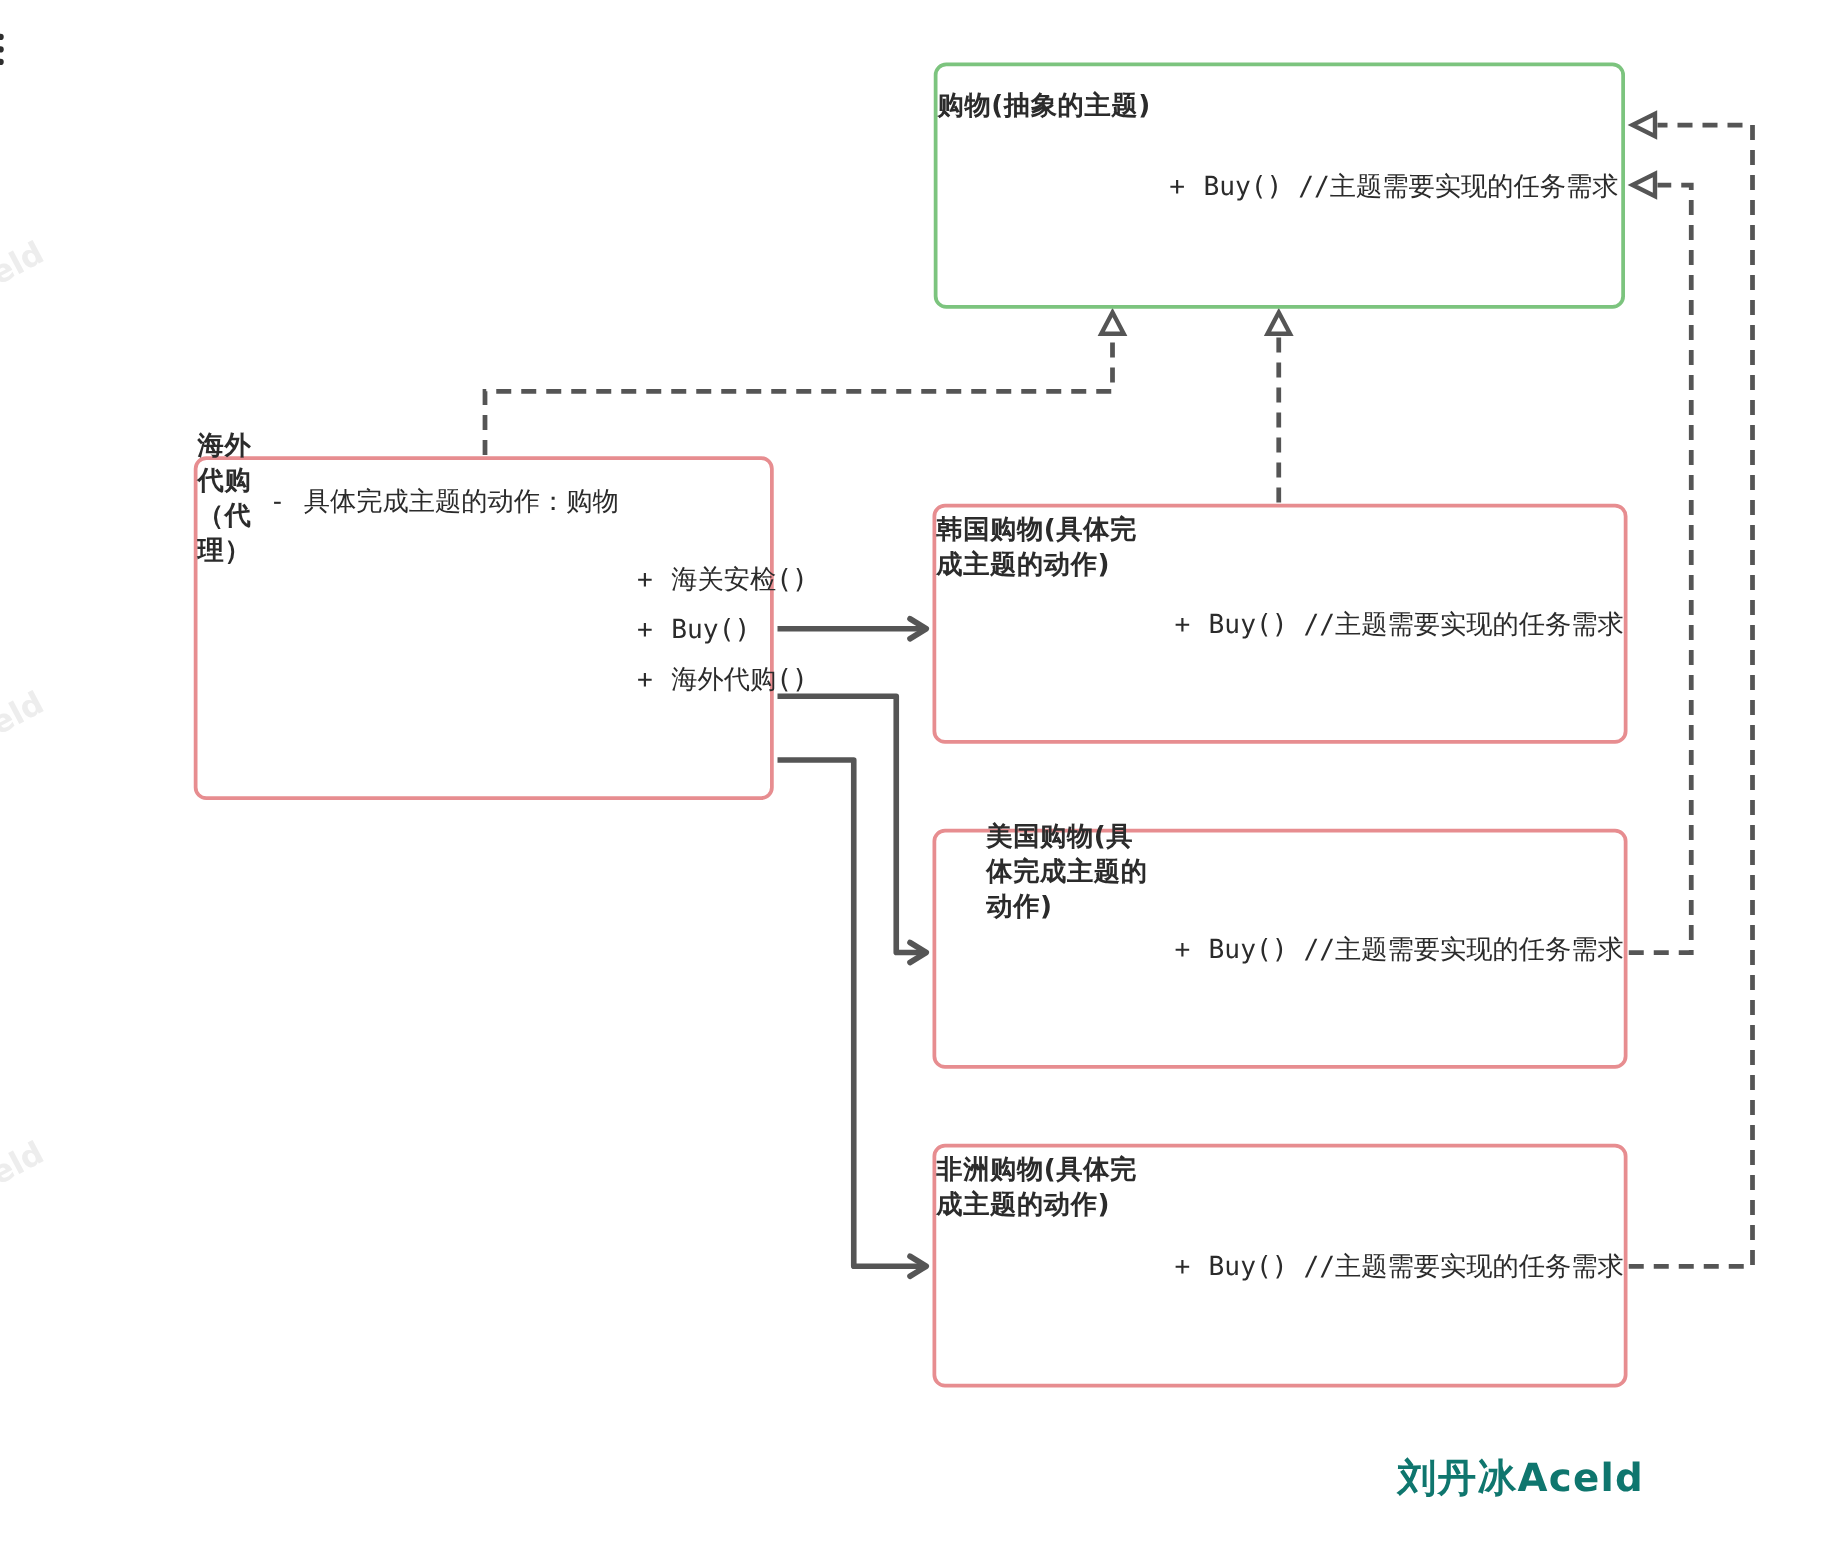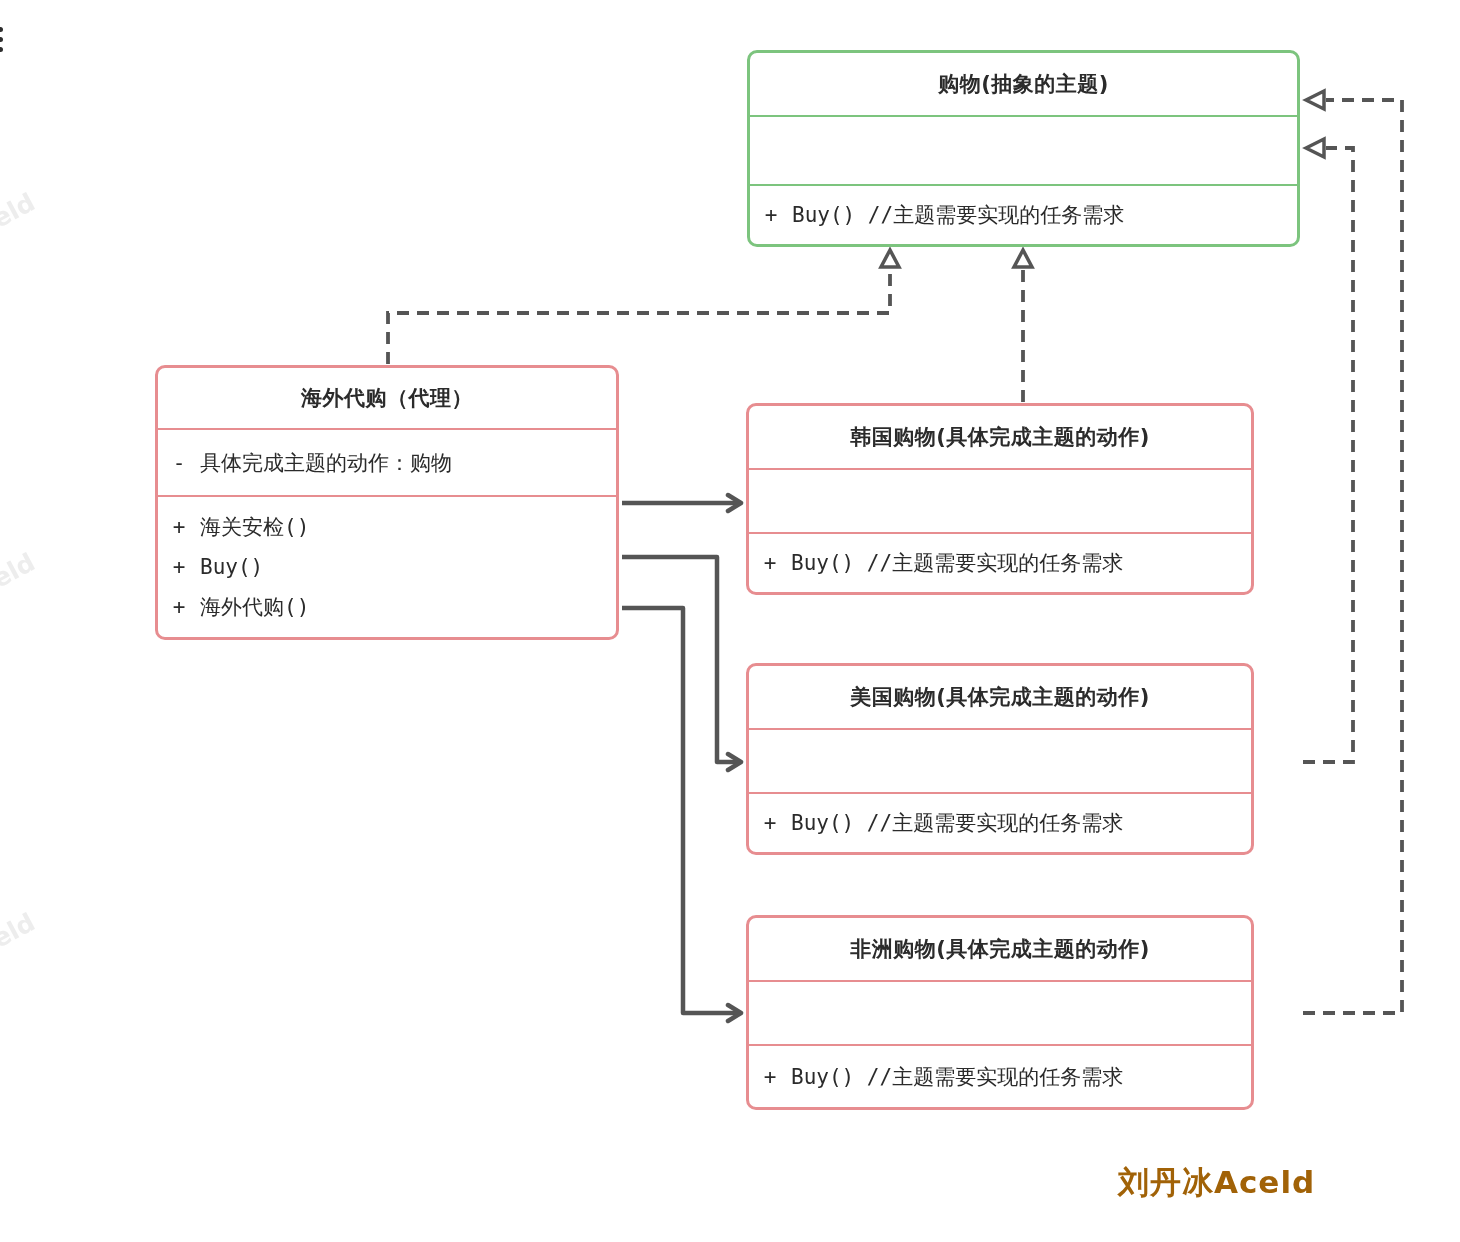--- a/index.html
+++ b/index.html
@@ -14,21 +14,21 @@
     position:relative;
     width:1460px;height:1242px;
     background:#ffffff;
     overflow:hidden;
     font-family:"DejaVu Sans","Liberation Sans",sans-serif;
     color:var(--text);
   }
   
   .uml-class{
     position:absolute;
-    display:flex;flex-direction:column;
+    display:flex;flex-direction:row;
     background:#fff;
     border-radius:10px;
     border:3px solid var(--pink);
   }
   .uml-class.green{border-color:var(--green);}
   .uml-title{
     display:flex;align-items:center;justify-content:center;
     font-weight:bold;font-size:21px;
     letter-spacing:.5px;
   }
@@ -46,23 +46,23 @@
   .uml-methods-list .uml-row{height:40px;}
   
   #box-abstract{left:747px;top:50px;width:553px;height:197px;}
   #box-abstract .uml-title{height:62px;}
   #box-abstract .mid{height:67px;}
   #box-abstract .bottom{flex:1;}
   #box-proxy{left:155px;top:365px;width:464px;height:275px;}
   #box-proxy .uml-title{height:60px;}
   #box-proxy .attr{height:65px;}
   #box-proxy .uml-methods-list{flex:1;justify-content:center;}
-  .concrete{left:746px;width:508px;height:192px;}
+  .concrete{left:746px;width:556px;height:192px;}
   #box-korea{top:403px;}
-  #box-usa{top:663px;}
+  #box-usa{top:663px;padding-left:40px;}
   #box-africa{top:915px;height:195px;justify-content:center;}
   .concrete .uml-title{height:62px;}
   .concrete .mid{height:62px;}
   .concrete .bottom{flex:1;}
   
   svg.wires{position:absolute;left:0;top:0;pointer-events:none;}
   .solid-wire{fill:none;stroke:var(--line);stroke-width:4.5;stroke-linejoin:round;}
   .dashed-wire{fill:none;stroke:var(--line);stroke-width:3.8;stroke-dasharray:12 8;}
   .hollow-head{fill:#ffffff;stroke:var(--line);stroke-width:3.5;stroke-linejoin:miter;}
   .open-head{fill:none;stroke:var(--line);stroke-width:4.5;stroke-linecap:round;stroke-linejoin:round;}
@@ -71,21 +71,21 @@
     position:absolute;left:-8px;
     font-size:25px;font-weight:600;color:#ededed;
     transform:rotate(-28deg);
     user-select:none;
   }
   #edge-wm-1{top:196px;}
   #edge-wm-2{top:556px;}
   #edge-wm-3{top:916px;}
   .signature{
     position:absolute;left:1118px;top:1162px;
-    font-size:31px;font-weight:bold;color:#a16207;
+    font-size:31px;font-weight:bold;color:#0f766e;
     letter-spacing:1px;
   }
   .kebab{position:absolute;left:-3px;top:22px;width:10px;height:30px;}
   .kebab i{
     display:block;width:5px;height:5px;border-radius:50%;
     background:#2e2e2e;margin:5px 0 0 1px;
   }
 </style>
 </head>
 <body>

